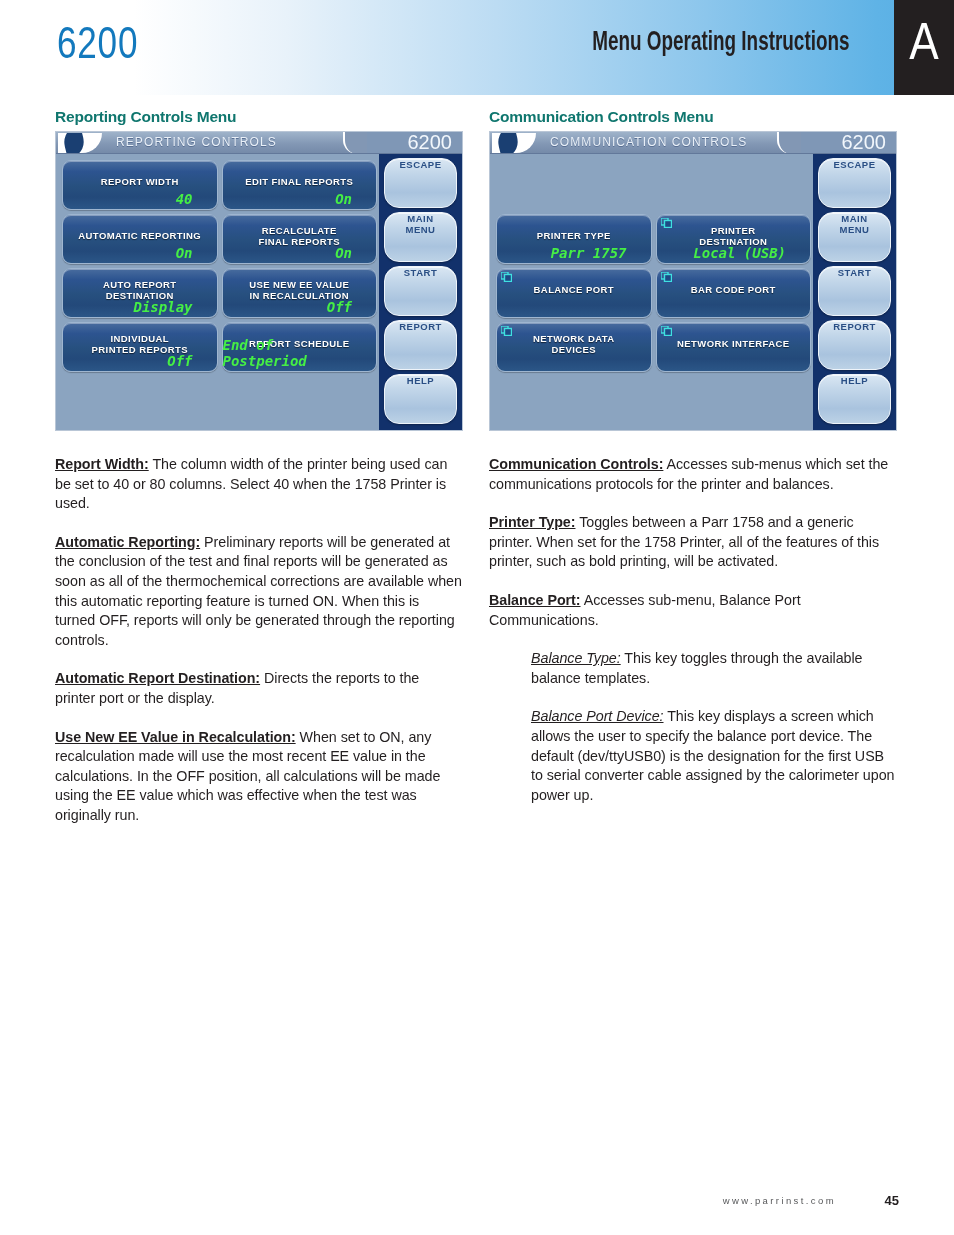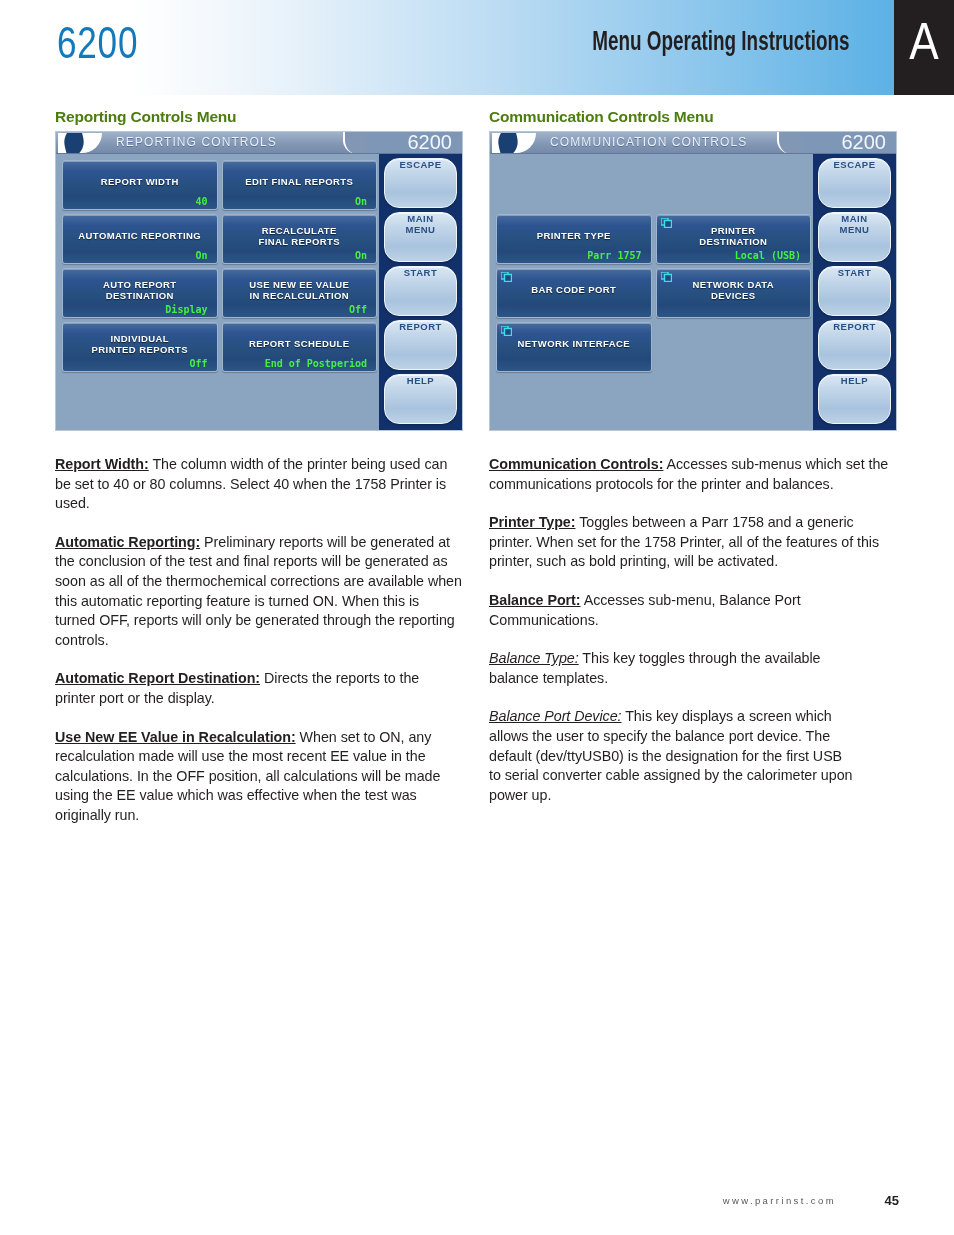--- a/index.html
+++ b/index.html
@@ -36,21 +36,21 @@
     font-size:52px;font-weight:400;color:#ffffff;line-height:52px;
     transform:scaleX(.85);
   }
 
   
   .col{position:absolute;top:108px;width:410px;}
   .col-left{left:55px;}
   .col-right{left:489px;}
 
   .section-title{
-    font-size:15.5px;font-weight:700;color:#4d7c0f;
+    font-size:15.5px;font-weight:700;color:#0f766e;
     letter-spacing:-0.2px;margin:0 0 6px 0;line-height:17px;
   }
 
   
   .screen{
     position:relative;width:408px;height:300px;
     background:#8ba4c0;border:1px solid #b9c6d6;box-sizing:border-box;
   }
   .screen-topbar{
     position:absolute;left:0;top:0;width:100%;height:22px;
@@ -104,40 +104,40 @@
     position:absolute;right:0;top:0;width:83px;bottom:0;
     background:#12316b;
   }
 
   
   .btn-grid{
     position:absolute;left:6px;top:6px;right:4px;
     display:grid;grid-template-columns:1fr 1fr;gap:4px 4px;
   }
   .mbtn{
-    position:relative;height:50px;border-radius:3px;
+    position:relative;height:50px;border-radius:9px;
     background:linear-gradient(to bottom,#3b6196 0%,#2f5894 18%,#27508c 50%,#22488233 50%,#22487f 100%);
     background:linear-gradient(to bottom,#486c9e 0%,#2d5490 22%,#27507f 52%,#23497a 75%,#2b5687 100%);
     border:1px solid #9fb6d0;
     box-shadow:inset 0 1px 0 rgba(255,255,255,.35), 0 1px 1px rgba(0,0,0,.25);
     box-sizing:border-box;
   }
   .mbtn.empty{visibility:hidden;}
   .mbtn-label{
     position:absolute;left:4px;right:4px;top:50%;transform:translateY(-50%);
     margin-top:-4px;
     text-align:center;color:#ffffff;font-size:9.5px;font-weight:700;
     letter-spacing:.4px;line-height:11px;
     text-shadow:0 1px 1px rgba(0,0,0,.6);
   }
   .mbtn-label.two-line{margin-top:-3px;}
   .mbtn-value{
-    position:absolute;right:9px;bottom:2px;
+    position:absolute;right:24px;bottom:2px;
     font-family:"DejaVu Sans Mono","Liberation Mono",monospace;
-    font-size:10px;font-weight:700;color:#45ef45;letter-spacing:0px;
+    font-size:14px;font-weight:700;color:#45ef45;letter-spacing:0px;font-style:italic;
   }
   .submenu-icon{
     position:absolute;left:4px;top:3px;width:11px;height:10px;
   }
 
   
   .nav-btns{
     position:absolute;left:5px;right:5px;top:4px;
     display:flex;flex-direction:column;gap:4px;
   }
@@ -155,21 +155,21 @@
   }
 
   
   .prose{margin-top:24px;width:408px;}
   .para{
     font-size:14.3px;line-height:19.6px;color:#231f20;margin:0 0 19px 0;
     letter-spacing:-0.05px;
   }
   .para:last-child{margin-bottom:0;}
   .term{font-weight:700;text-decoration:underline;}
-  .para.indent{width:366px;}
+  .para.indent{margin-left:42px;width:366px;}
   .term-it{font-style:italic;text-decoration:underline;font-weight:400;}
 
   
   .footer-rule{
     position:absolute;left:55px;top:1168px;width:844px;height:1px;background:#ffffff;
   }
   .footer-url{
     position:absolute;right:118px;top:1195px;
     font-size:9.5px;color:#58595b;letter-spacing:2.4px;
   }
@@ -293,20 +293,27 @@
                 <rect x="3.5" y="2.5" width="7" height="7" fill="#1d4a85" stroke="#3fe0e0" stroke-width="1.4"></rect>
               </svg>
               <div class="mbtn-label two-line">PRINTER<br>DESTINATION</div>
               <div class="mbtn-value">Local (USB)</div>
             </div>
             <div class="mbtn">
               <svg viewBox="0 0 11 10" class="submenu-icon">
                 <rect x="0" y="0" width="7" height="7" fill="none" stroke="#3fe0e0" stroke-width="1.4"></rect>
                 <rect x="3.5" y="2.5" width="7" height="7" fill="#1d4a85" stroke="#3fe0e0" stroke-width="1.4"></rect>
               </svg>
+              <div class="mbtn-label">BALANCE PORT</div>
+            </div>
+            <div class="mbtn">
+              <svg viewBox="0 0 11 10" class="submenu-icon">
+                <rect x="0" y="0" width="7" height="7" fill="none" stroke="#3fe0e0" stroke-width="1.4"></rect>
+                <rect x="3.5" y="2.5" width="7" height="7" fill="#1d4a85" stroke="#3fe0e0" stroke-width="1.4"></rect>
+              </svg>
               <div class="mbtn-label">BAR CODE PORT</div>
             </div>
             <div class="mbtn">
               <svg viewBox="0 0 11 10" class="submenu-icon">
                 <rect x="0" y="0" width="7" height="7" fill="none" stroke="#3fe0e0" stroke-width="1.4"></rect>
                 <rect x="3.5" y="2.5" width="7" height="7" fill="#1d4a85" stroke="#3fe0e0" stroke-width="1.4"></rect>
               </svg>
               <div class="mbtn-label two-line">NETWORK DATA<br>DEVICES</div>
             </div>
             <div class="mbtn">

